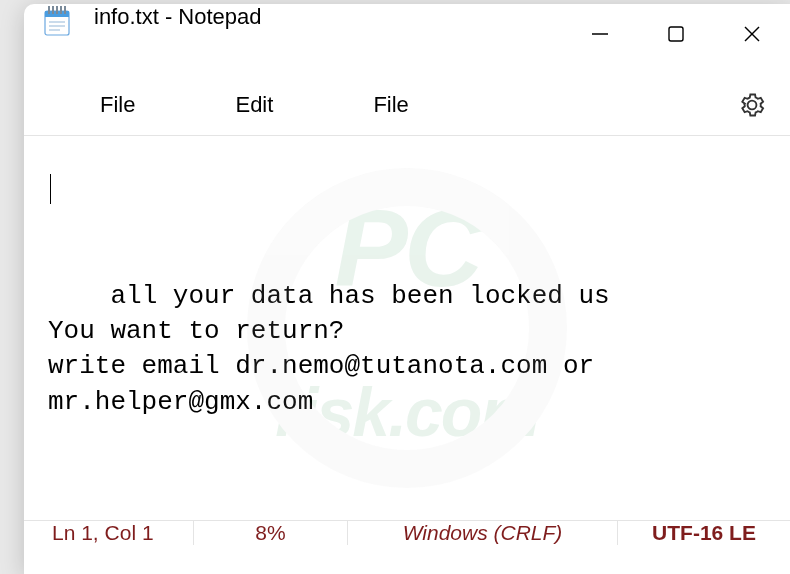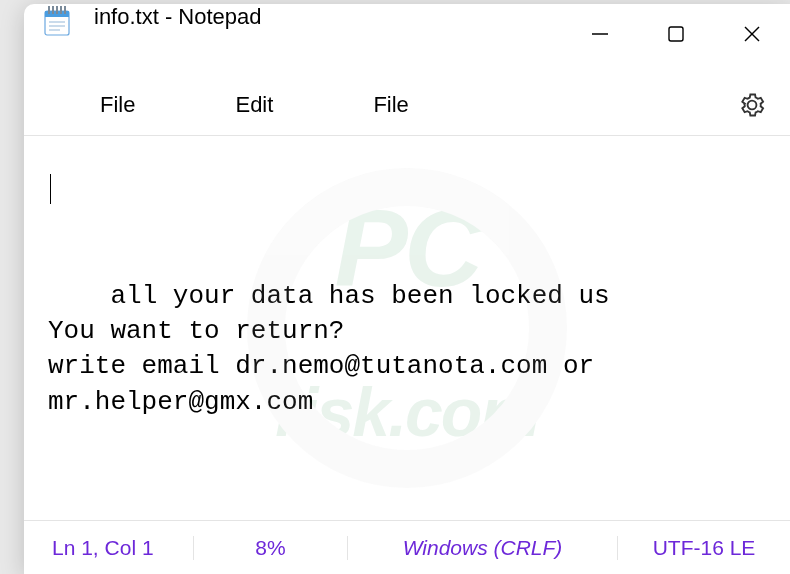--- a/index.html
+++ b/index.html
@@ -133,35 +133,35 @@
       width: 320px;
       height: 320px;
       border: 38px solid #ccc;
       border-radius: 50%;
     }
     
     .statusbar {
       height: 54px;
       border-top: 1px solid #e4e4e4;
       display: flex;
-      align-items: center;
+      align-items: flex-start;
       font-size: 21px;
-      color: #6d28d9;
+      color: #7f1d1d;
       background: #fff;
     }
     .status-seg {
       display: flex;
       align-items: center;
       justify-content: center;
       border-right: 1px solid #e4e4e4;
       padding: 0 16px;
       white-space: nowrap;
     }
     .status-seg:first-child { justify-content: flex-start; padding-left: 28px; }
-    .status-seg.last { border-right: none; }
+    .status-seg.last { border-right: none; font-weight: bold; }
     .seg-cursor { width: 170px; }
     .seg-zoom { width: 154px; }
     .seg-eol { width: 270px; font-style: italic; }
     .seg-enc { flex: 1; }
   </style>
 </head>
 <body>
 
 <div class="window">
 

